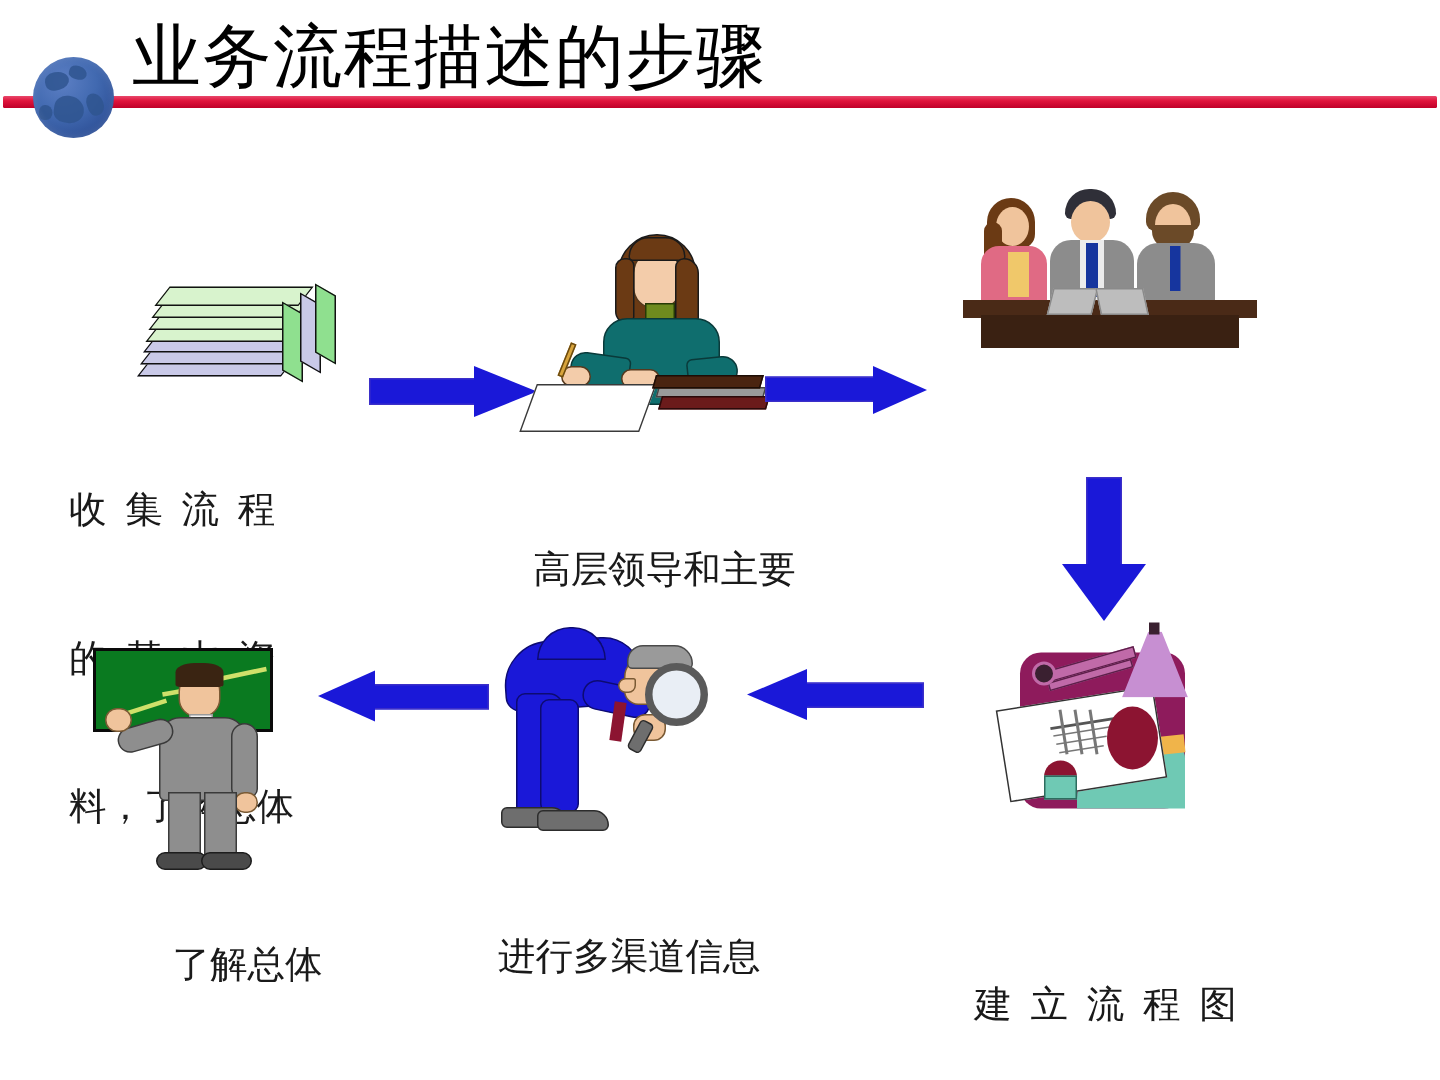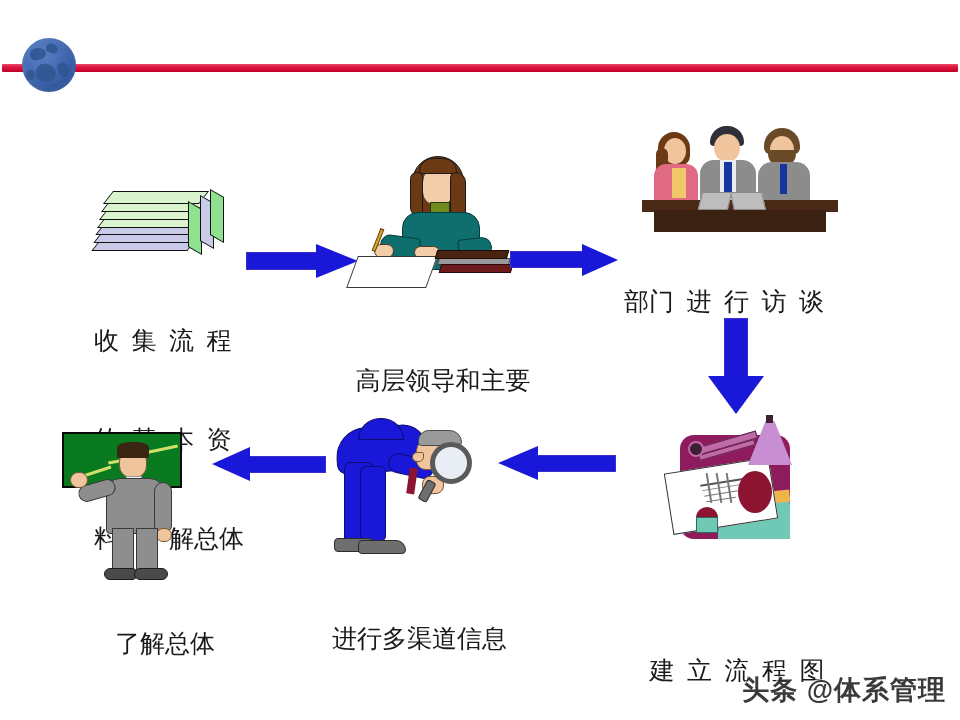--- a/index.html
+++ b/index.html
@@ -203,35 +203,36 @@
 
   <div class="globe">
     <div class="land l1"></div>
     <div class="land l2"></div>
     <div class="land l3"></div>
     <div class="land l4"></div>
     <div class="land l5"></div>
     <div class="mer"></div>
   </div>
 
+  <div class="page-title">业务流程描述的步骤</div>
 
   <div class="clip-paper" style="left:92px; top:193px; width:140px; height:70px;">
     <div class="paper-side" style="left:4px;  top:46px;"></div>
     <div class="paper-side" style="left:6px;  top:38px;"></div>
     <div class="paper-side" style="left:8px;  top:30px;"></div>
     <div class="paper-sheet" style="left:10px; top:22px;"></div>
     <div class="paper-sheet" style="left:12px; top:14px;"></div>
     <div class="paper-sheet" style="left:14px; top:6px;"></div>
     <div class="paper-sheet" style="left:16px; top:-2px;"></div>
     <div class="paper-edge" style="left:96px; top:12px;"></div>
     <div class="paper-edge" style="left:108px; top:6px; background:#c9c9e8;"></div>
     <div class="paper-edge" style="left:118px; top:0px;"></div>
   </div>
 
-  <div class="node-label" style="left:46px; top:258px; width:210px;margin-left:48px;">
+  <div class="node-label" style="left:46px; top:258px; width:210px;">
     <div>收  集  流  程</div>
     <div>的  基  本  资</div>
     <div>料，了解总体</div>
   </div>
 
   <div style="position:absolute; left:246px; top:244px; width:114px; height:34px;">
     <div class="arrow-shaft" style="left:0; top:8px; width:72px; height:18px;"></div>
     <div class="arrow-head" style="left:70px; top:0px;
          border-top:17px solid transparent; border-bottom:17px solid transparent;
          border-left:42px solid #1a18d8;"></div>
@@ -306,21 +307,20 @@
     </div>
 
     <div class="m-table-top" style="left:-8px; top:82px; width:196px; height:12px;"></div>
     <div class="m-table" style="left:4px; top:92px; width:172px; height:22px;"></div>
 
     <div class="m-doc" style="left:50px; top:74px; width:30px; height:18px; transform:skewX(-14deg);"></div>
     <div class="m-doc" style="left:82px; top:74px; width:32px; height:18px; transform:skewX(12deg);"></div>
   </div>
 
   <div class="node-label" style="left:624px; top:219px; width:310px;">
-    <div>部门  进  行  访  谈</div>
   </div>
 
   <div style="position:absolute; left:708px; top:318px; width:64px; height:96px;">
     <div class="arrow-shaft" style="left:16px; top:0; width:24px; height:62px;"></div>
     <div class="arrow-head" style="left:0px; top:58px;
          border-left:28px solid transparent; border-right:28px solid transparent;
          border-top:38px solid #1a18d8;"></div>
   </div>
 
   <div class="clip-draft" style="left:672px; top:425px; width:124px; height:118px;">
@@ -433,15 +433,14 @@
 
     <div class="p-shoe" style="left:42px; top:140px; width:34px; height:12px;"></div>
     <div class="p-shoe" style="left:72px; top:140px; width:34px; height:12px;"></div>
   </div>
 
   <div class="node-label center" style="left:54px; top:561px; width:222px;">
     <div>了解总体</div>
     
   </div>
 
-  <div class="watermark">头条 @体系管理</div>
 
 </div>
 
 </body></html>

